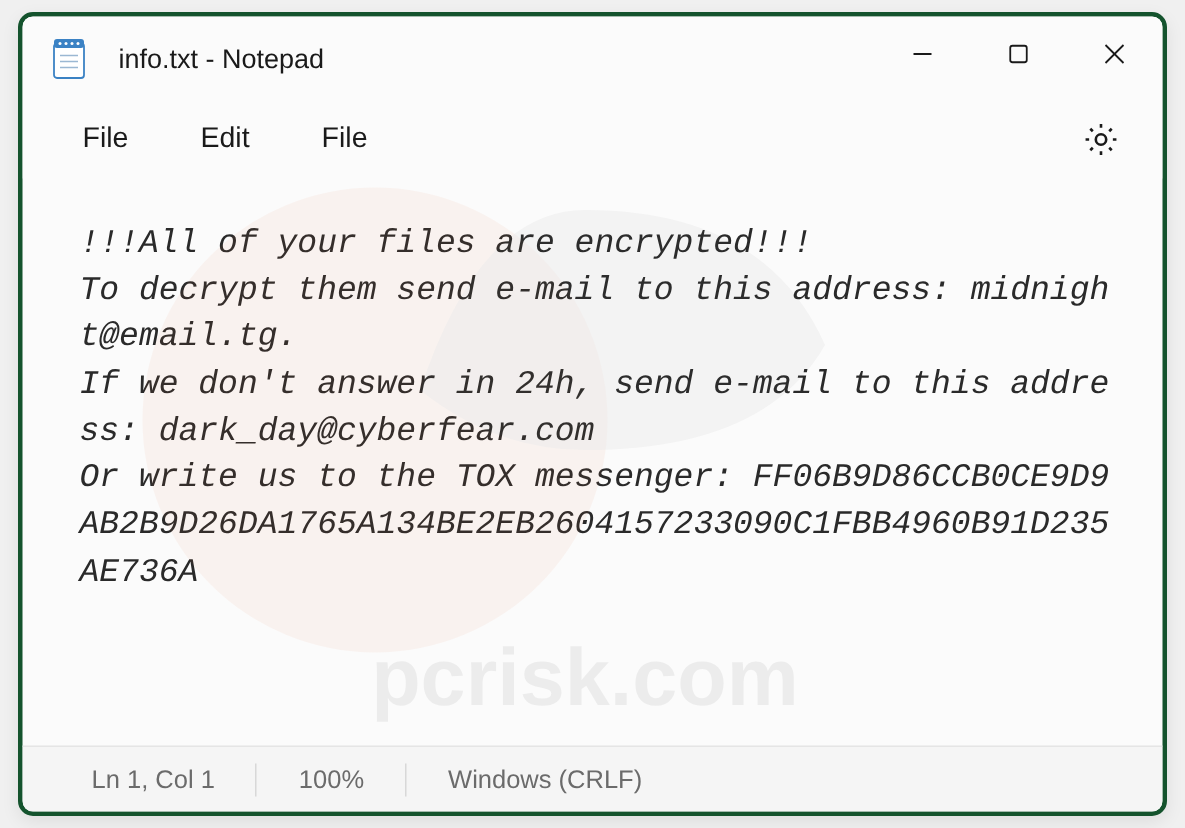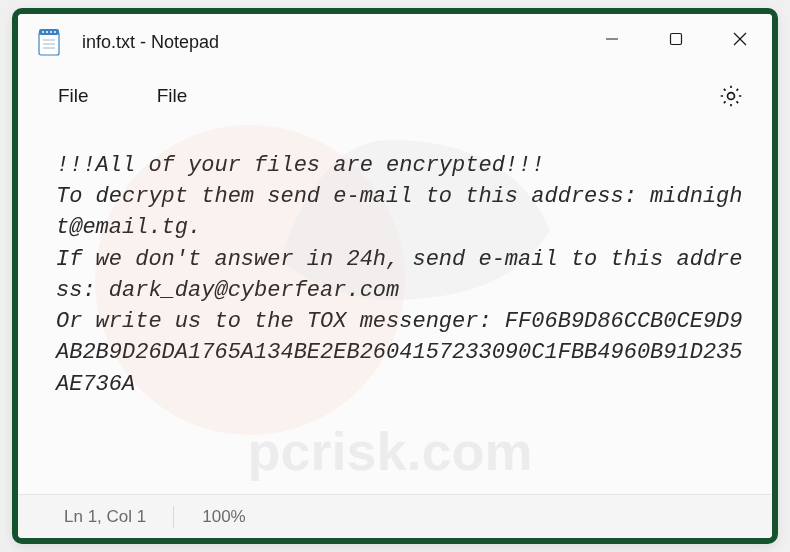--- a/index.html
+++ b/index.html
@@ -8,21 +8,21 @@
   background: #f0f0f0;
   font-family: "Segoe UI", Arial, sans-serif;
   overflow: hidden;
   position: relative;
 }
 .window {
   position: absolute;
   top: 8px; left: 12px;
   width: 766px; height: 536px;
   background: #fbfbfb;
-  border: 6px solid #14532d;
+  border: 3px solid #14532d;
   border-radius: 10px;
   display: flex;
   flex-direction: column;
   overflow: hidden;
   box-shadow: 0 4px 12px rgba(0,0,0,0.08);
 }
 .titlebar {
   height: 56px;
   display: flex;
   align-items: center;
@@ -46,21 +46,21 @@
 .win-btn {
   width: 64px; height: 50px;
   display: flex; align-items: center; justify-content: center;
   color: #1a1a1a;
 }
 .menubar {
   height: 52px;
   display: flex;
   align-items: center;
   padding: 0 18px;
-  gap: 24px;
+  gap: 4px;
   background: #fbfbfb;
 }
 .menu-item {
   padding: 8px 22px;
   font-size: 19px;
   color: #1a1a1a;
   border-radius: 6px;
 }
 .menu-spacer { flex: 1; }
 .settings-btn {
@@ -150,38 +150,40 @@
         <svg width="16" height="16" viewBox="0 0 16 16">
             <line x1="2" y1="2" x2="14" y2="14" stroke="#1a1a1a" stroke-width="1.2"></line>
             <line x1="14" y1="2" x2="2" y2="14" stroke="#1a1a1a" stroke-width="1.2"></line>
           </svg>
       </div>
     </div>
   </div>
 
   <div class="menubar">
     <div class="menu-item">File</div>
+    <div class="menu-item">Edit</div>
     <div class="menu-item">File</div>
     <div class="menu-spacer"></div>
     <div class="settings-btn">
       <svg width="26" height="26" viewBox="0 0 24 24" fill="none" stroke="#1a1a1a" stroke-width="1.6">
         <circle cx="12" cy="12" r="3.2"></circle>
         <path d="M12 2.5v2.2M12 19.3v2.2M21.5 12h-2.2M4.7 12H2.5M18.6 5.4l-1.55 1.55M6.95 17.05L5.4 18.6M18.6 18.6l-1.55-1.55M6.95 6.95L5.4 5.4"></path>
       </svg>
     </div>
   </div>
 
   <div class="content">!!!All of your files are encrypted!!!
 To decrypt them send e-mail to this address: midnight@email.tg.
 If we don't answer in 24h, send e-mail to this address: dark_day@cyberfear.com
 Or write us to the TOX messenger: FF06B9D86CCB0CE9D9AB2B9D26DA1765A134BE2EB2604157233090C1FBB4960B91D235AE736A</div>
 
   <div class="statusbar">
     <div class="status-cell first">Ln 1, Col 1</div>
     <div class="status-cell">100%</div>
+    <div class="status-cell">Windows (CRLF)</div>
   </div>
 
 </div>
 
 <svg class="wm" viewBox="0 0 700 420">
   <g fill="#606060">
     <circle cx="210" cy="210" r="155" fill="#e07040" opacity="0.6"></circle>
     <path d="M350 70 q120 0 160 90 q-40 70 -160 70 q-60 0 -110 -40 q40 -120 110 -120 Z" fill="#606060" opacity="0.5"></path>
     <text x="350" y="400" text-anchor="middle" font-family="Arial" font-size="54" font-weight="700" fill="#707070">pcrisk.com</text>
   </g>

